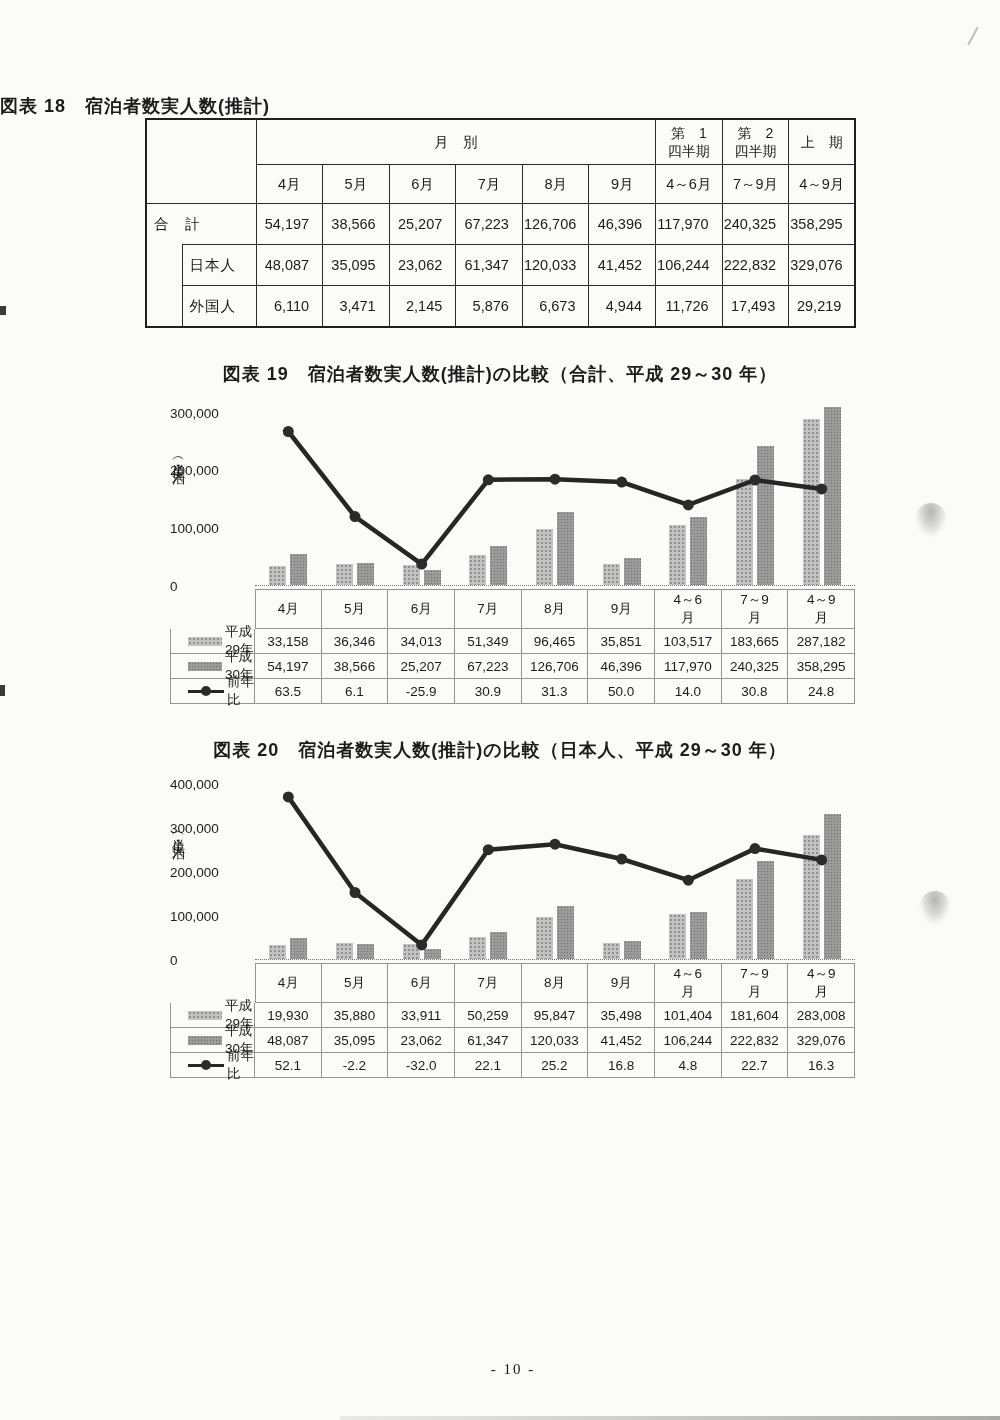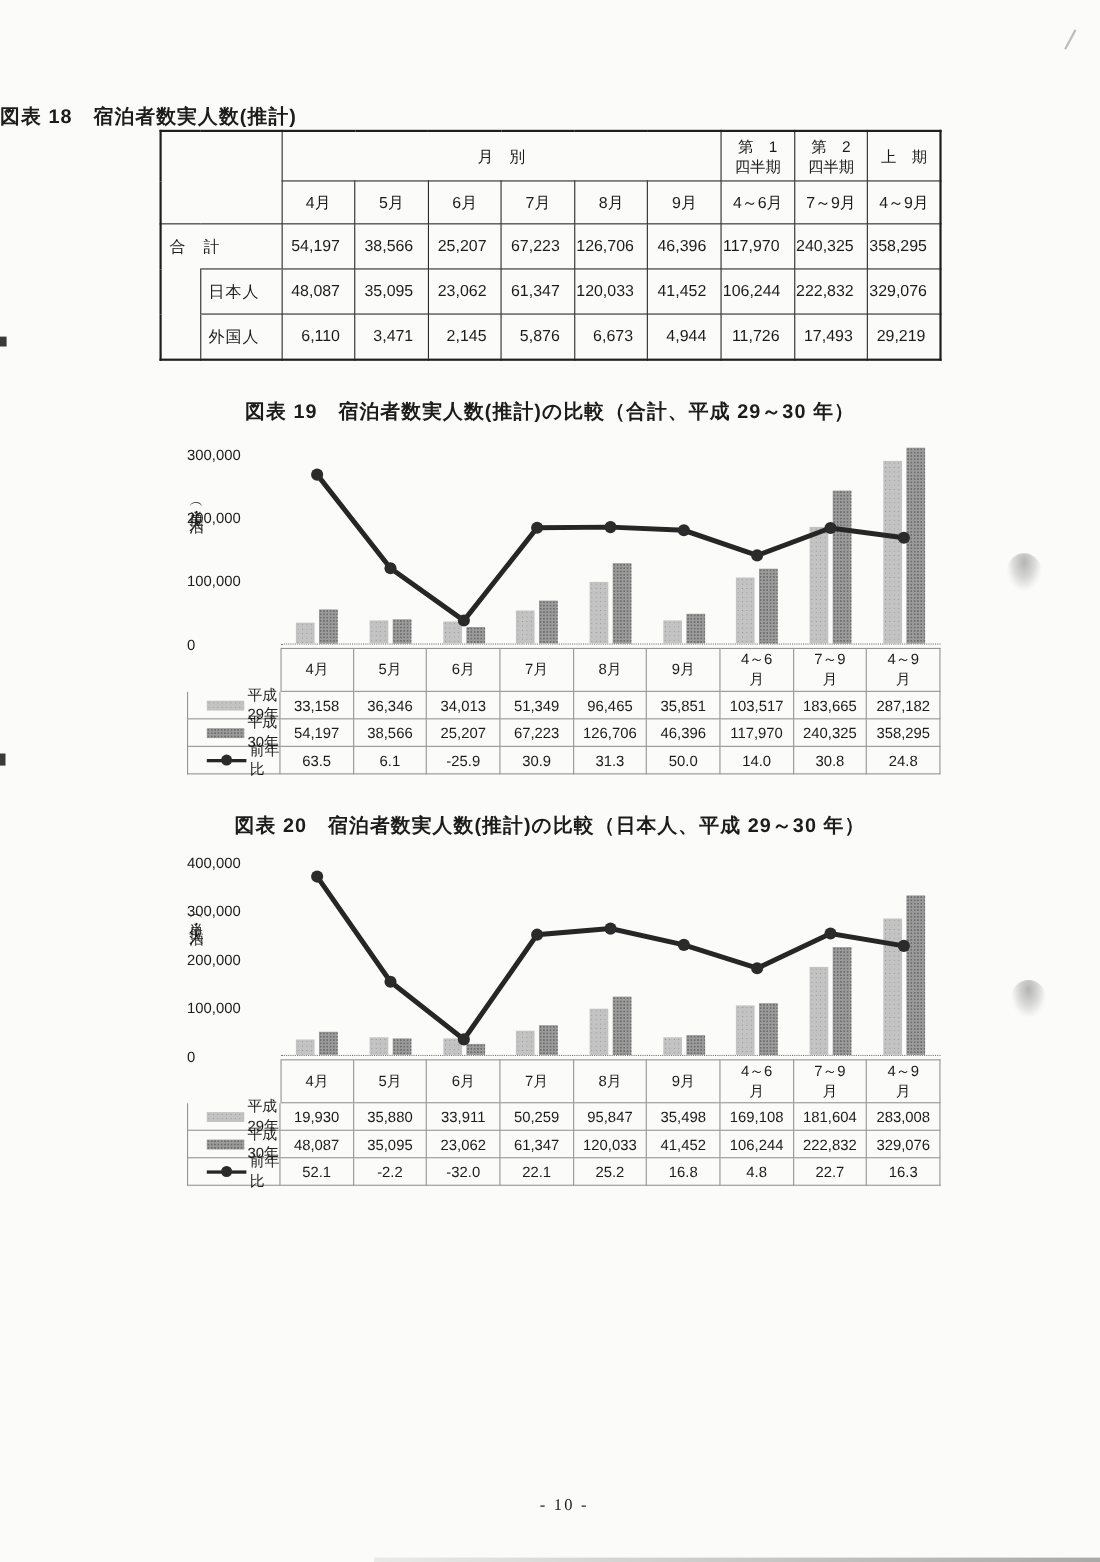--- a/index.html
+++ b/index.html
@@ -328,21 +328,21 @@
       <div class="c legend">
         <span class="sw s1"></span>
         <span>平成29年</span>
       </div>
       <div class="c val">19,930</div>
       <div class="c val">35,880</div>
       <div class="c val">33,911</div>
       <div class="c val">50,259</div>
       <div class="c val">95,847</div>
       <div class="c val">35,498</div>
-      <div class="c val">169,108</div>
+      <div class="c val">101,404</div>
       <div class="c val">181,604</div>
       <div class="c val">283,008</div>
       <div class="c legend">
         <span class="sw s2"></span>
         <span>平成30年</span>
       </div>
       <div class="c val">48,087</div>
       <div class="c val">35,095</div>
       <div class="c val">23,062</div>
       <div class="c val">61,347</div>

